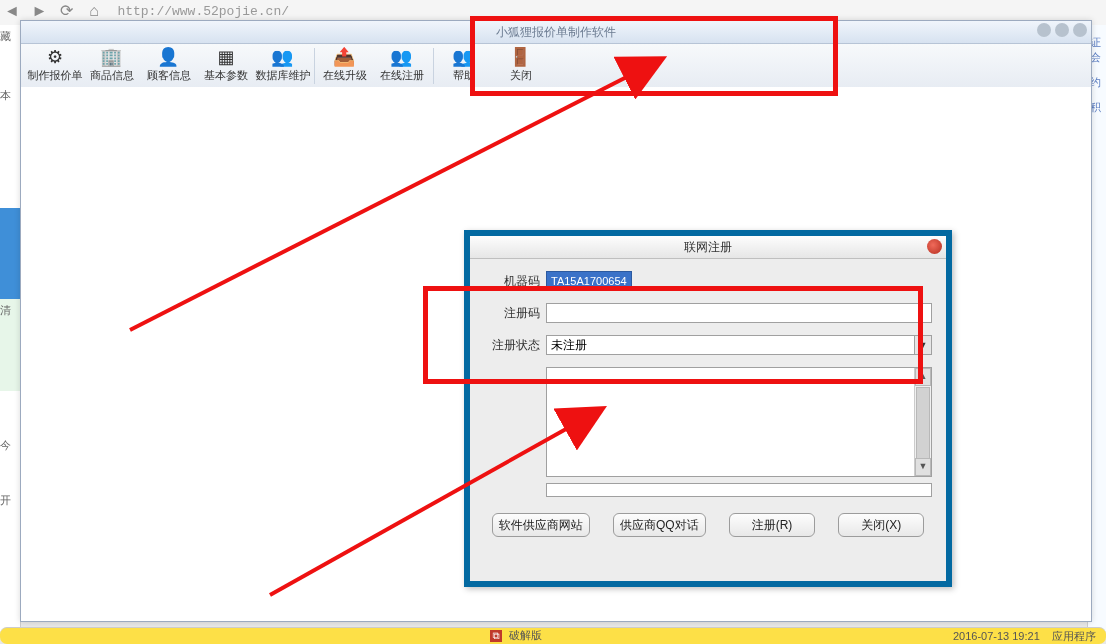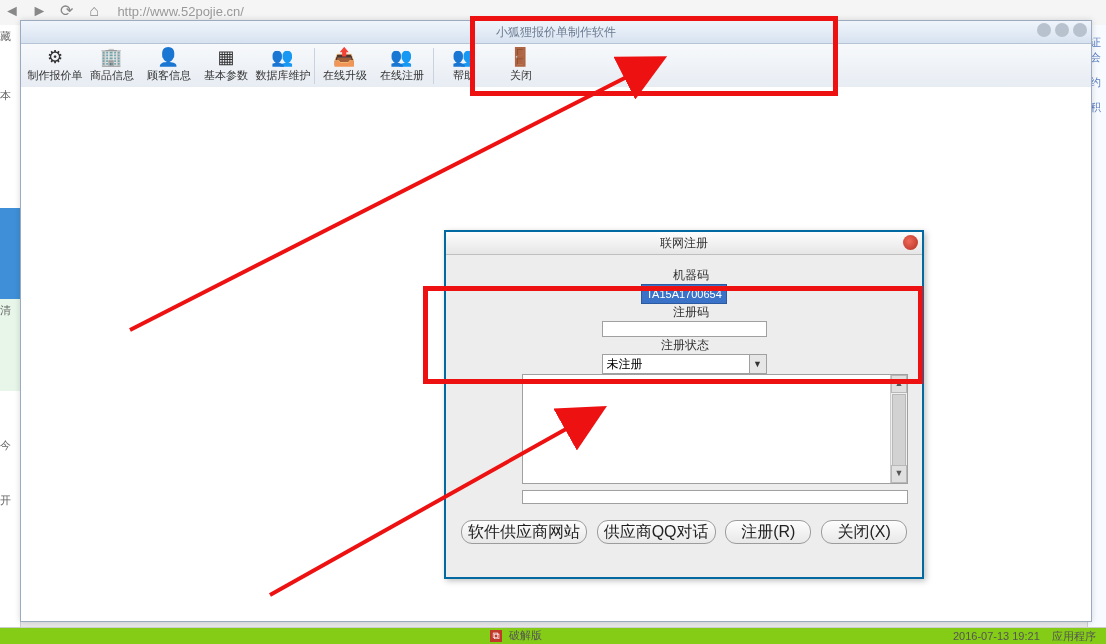--- a/index.html
+++ b/index.html
@@ -28,20 +28,21 @@
     color: #888;
     font-size: 16px;
     vertical-align: middle;
   }
   .browser-bar .url {
     display: inline-block;
     margin-left: 8px;
     color: #999;
     vertical-align: middle;
     font-size: 13px;
+    font-family: Liberation Mono, monospace;
   }
   
   .left-sliver {
     position: absolute;
     left: 0; top: 25px; width: 20px; height: 610px;
     background: linear-gradient(to bottom, #fff 0%, #fff 30%, #3f8fd8 30%, #3f8fd8 45%, #e7f6e9 45%, #e7f6e9 60%, #fff 60%);
     border-right: 1px solid #ccc;
     font-size: 11px;
     color: #666;
   }
@@ -115,24 +116,24 @@
     margin: 4px 2px;
   }
   .client-area {
     position: absolute;
     top: 66px; left: 0; right: 0; bottom: 0;
     background: #fff;
   }
   
   .dialog {
     position: absolute;
-    left: 444px; top: 230px;
+    left: 464px; top: 230px;
     width: 476px; height: 345px;
     background: #ededed;
-    border: 2px solid #0369a1;
+    border: 6px solid #0369a1;
     box-shadow: 2px 2px 6px rgba(0,0,0,.25);
   }
   .dialog .dlg-title {
     height: 22px;
     background: linear-gradient(to bottom,#fdfdfd,#e6e6e6);
     border-bottom: 1px solid #bfbfbf;
     position: relative;
     text-align: center;
     line-height: 22px;
     font-size: 12px;
@@ -144,21 +145,21 @@
     width: 15px; height: 15px;
     border-radius: 50%;
     background: radial-gradient(circle at 40% 40%, #f06a5a, #b42e20);
   }
   .dlg-body {
     padding: 12px 14px 2px 14px;
   }
   .form-row {
     display: flex;
     align-items: center;
-    flex-direction: column;
+    margin-bottom: 12px;
   }
   .form-row label {
     width: 56px;
     text-align: right;
     margin-right: 6px;
     color: #333;
     font-size: 12px;
   }
   .form-row input[type=text], .form-row select {
     flex: 1;
@@ -229,22 +230,22 @@
   .dlg-buttons {
     display: flex;
     justify-content: space-around;
     padding: 14px 10px 4px 10px;
   }
   .dlg-buttons button {
     min-width: 86px;
     height: 24px;
     background: linear-gradient(to bottom,#fdfdfd,#e8e8e8);
     border: 1px solid #9c9c9c;
-    border-radius: 11px;
-    font-size: 16px;
+    border-radius: 6px;
+    font-size: 12px;
     color: #222;
     cursor: pointer;
   }
   
   .anno-box {
     position: absolute;
     border: 5px solid #e11;
     pointer-events: none;
   }
   #anno-top { left: 470px; top: 16px; width: 358px; height: 70px; }
@@ -253,24 +254,25 @@
     position: absolute;
     left: 0; top: 0;
     width: 1106px; height: 644px;
     pointer-events: none;
   }
   
   .taskbar {
     position: absolute;
     left: 0; bottom: 0;
     width: 1106px; height: 16px;
-    background: #84cc16;
+    background: #fde047;
     border-top: 1px solid #ccc;
     font-size: 11px;
     color: #555;
+    border-radius: 7px;
   }
   .taskbar .mid  { position:absolute; left:490px; top:0; }
   .taskbar .right{ position:absolute; right:10px; top:1px; }
   .taskbar .icon-red {
     display:inline-block; width:12px; height:12px;
     background:#c0392b; color:#fff; font-size:10px; line-height:12px;
     text-align:center; margin-right:4px; vertical-align:middle;
   }
 </style>
 </head>

